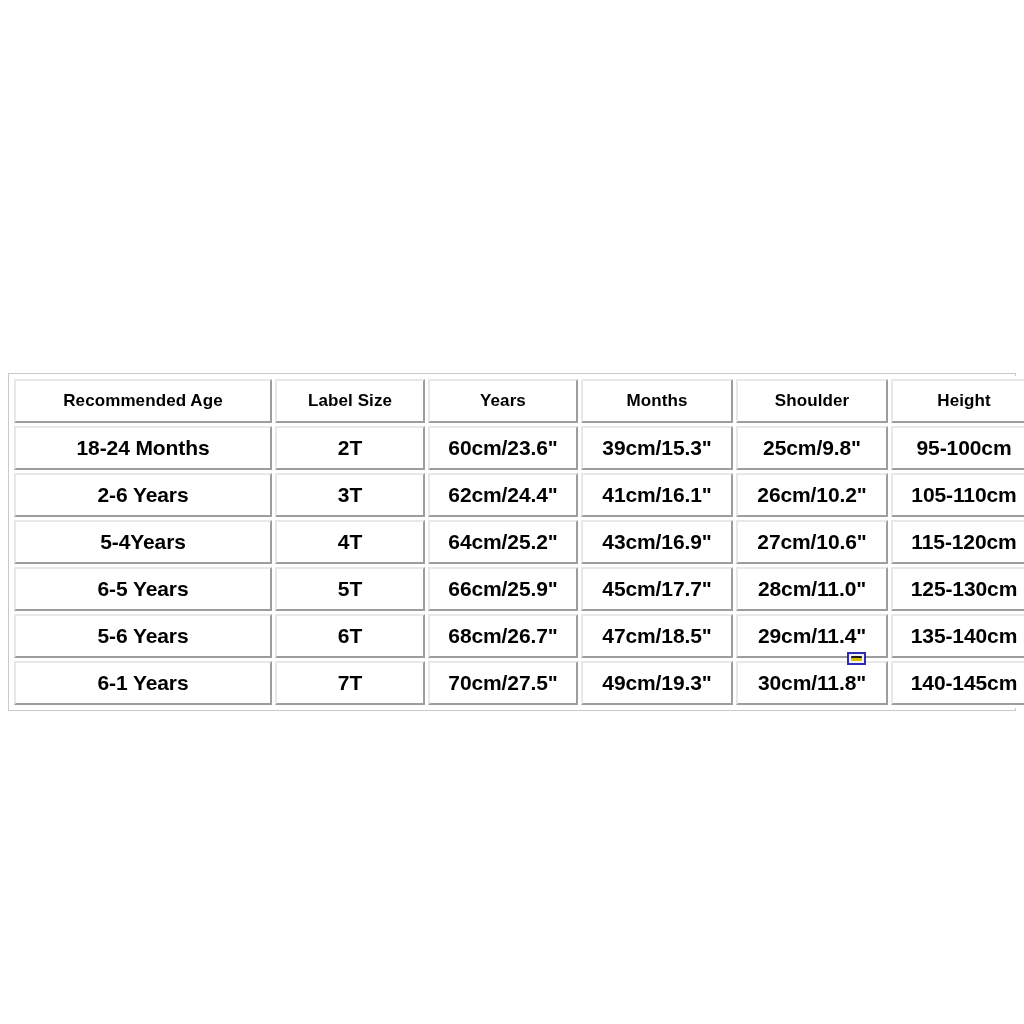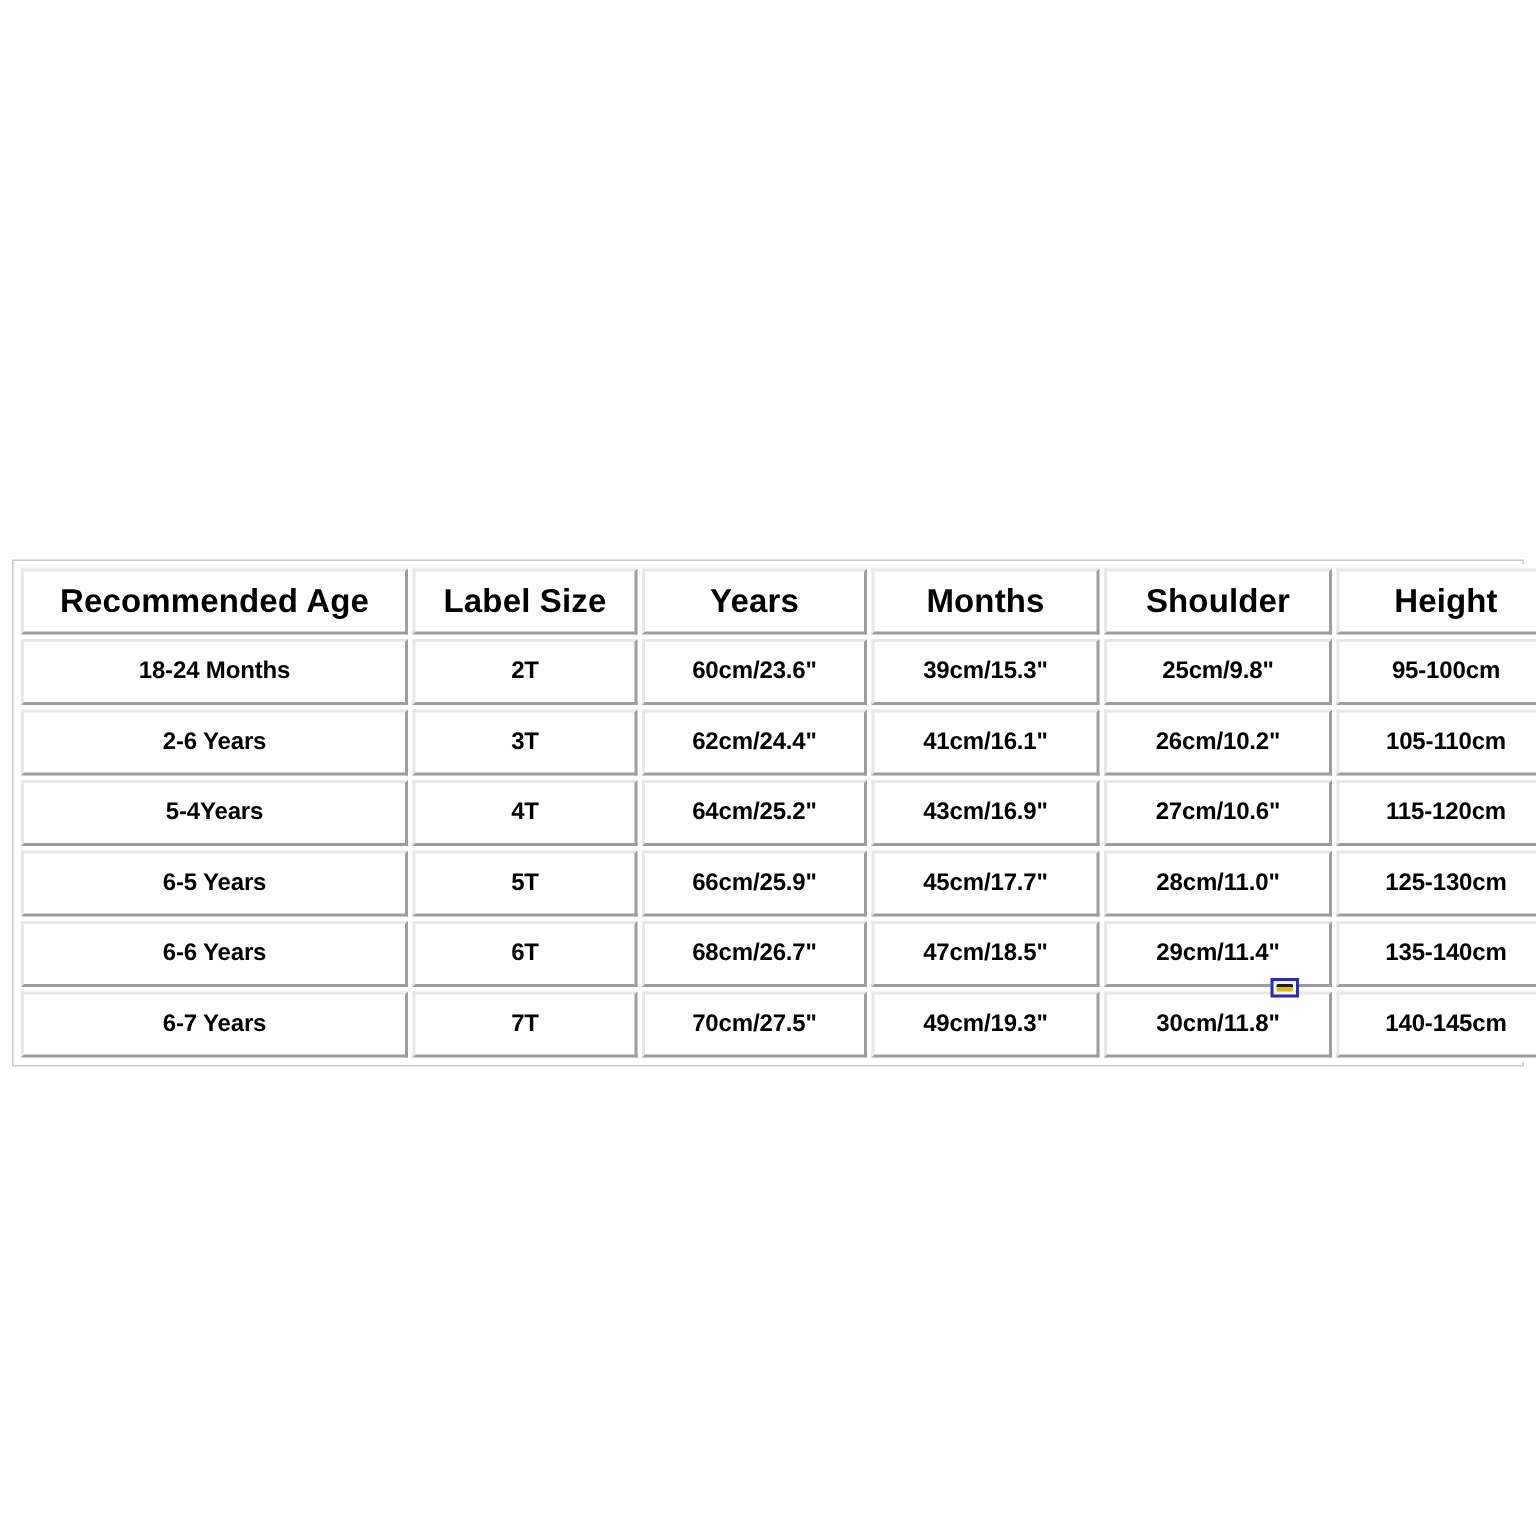--- a/index.html
+++ b/index.html
@@ -39,29 +39,29 @@
   table.size-chart th {
     background: #ffffff;
     border: 2px solid;
     border-color: #e8e8e8 #9d9d9d #9d9d9d #e8e8e8;
     text-align: center;
     vertical-align: middle;
     height: 34px;
     padding: 3px 2px;
     font-family: "Liberation Sans", sans-serif;
     font-weight: bold;
-    font-size: 16px;
+    font-size: 21px;
     color: #000000;
     letter-spacing: -0.1px;
     white-space: nowrap;
     overflow: hidden;
   }
 
   table.size-chart th {
-    font-size: 22px;
+    font-size: 17px;
     letter-spacing: 0.1px;
     text-align: center;
   }
 
   
   col.c0 { width: 258px; }
   col.c1 { width: 150px; }
   col.c2 { width: 150px; }
   col.c3 { width: 152px; }
   col.c4 { width: 152px; }
@@ -141,29 +141,29 @@
       </tr>
       <tr>
         <td>6-5 Years</td>
         <td>5T</td>
         <td>66cm/25.9"</td>
         <td>45cm/17.7"</td>
         <td>28cm/11.0"</td>
         <td>125-130cm</td>
       </tr>
       <tr>
-        <td>6-6 Years</td>
+        <td>5-6 Years</td>
         <td>6T</td>
         <td>68cm/26.7"</td>
         <td>47cm/18.5"</td>
         <td>29cm/11.4"</td>
         <td>135-140cm</td>
       </tr>
       <tr>
-        <td>6-7 Years</td>
+        <td>6-1 Years</td>
         <td>7T</td>
         <td>70cm/27.5"</td>
         <td>49cm/19.3"</td>
         <td>30cm/11.8"</td>
         <td>140-145cm</td>
       </tr>
     </tbody>
   </table>
 </div>
 

